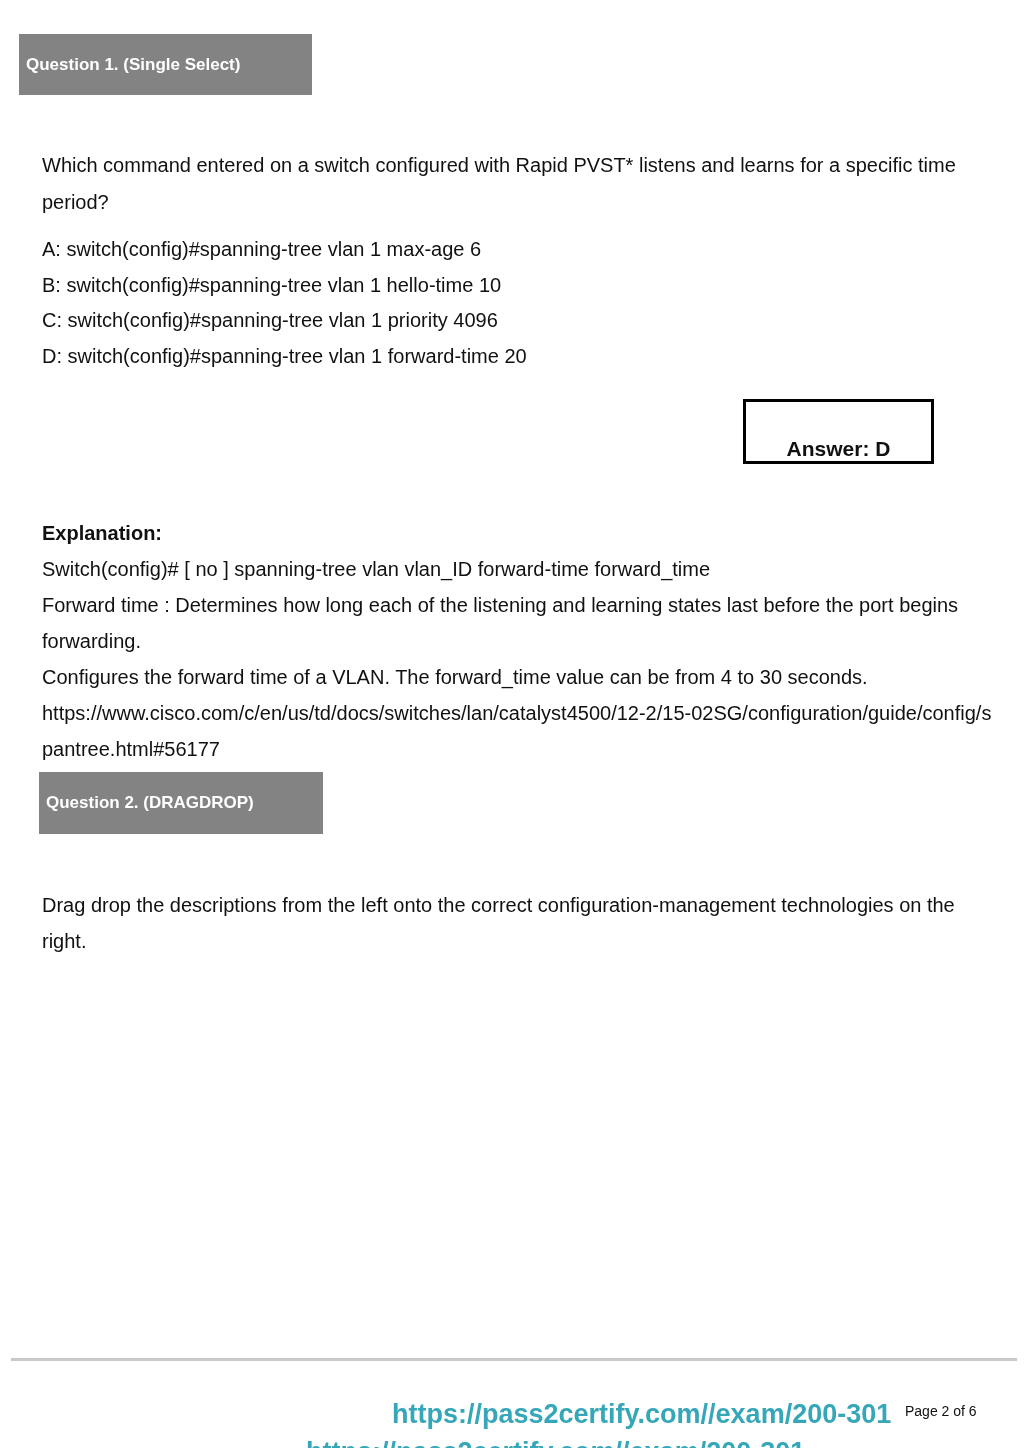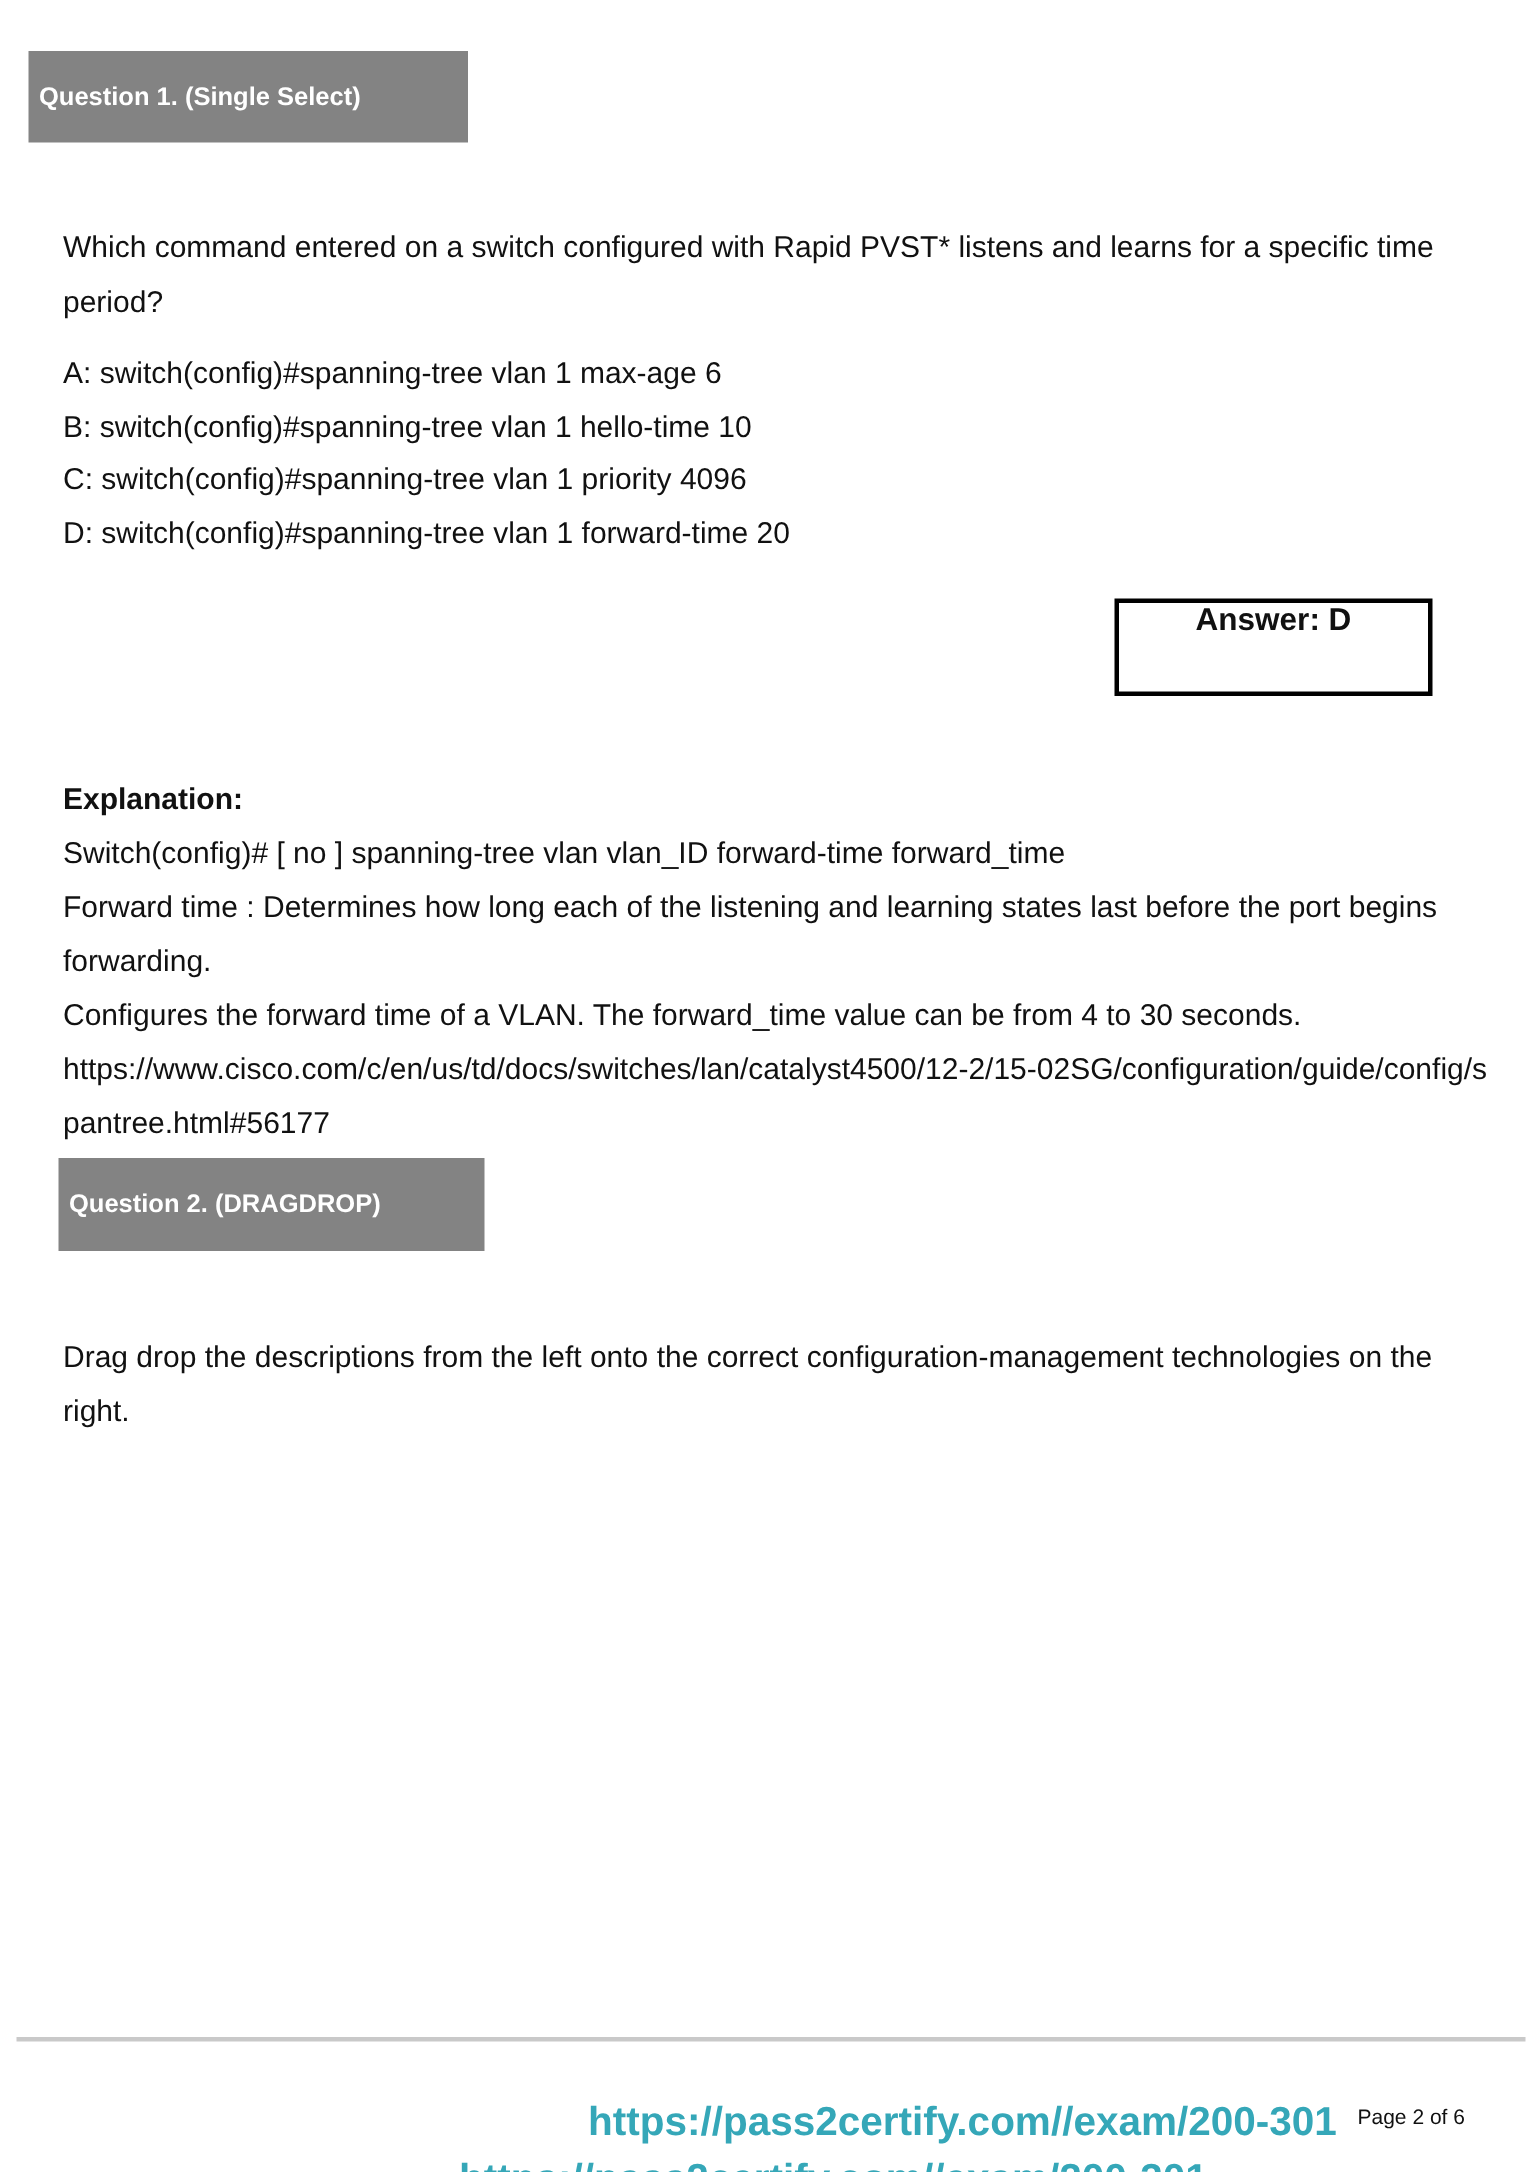--- a/index.html
+++ b/index.html
@@ -42,26 +42,26 @@
   #options { top: 232px; line-height: 35.6px; }
   #explanation { top: 515px; }
   #q2-text { top: 887px; }
 
   .option { white-space: nowrap; }
 
   .answer-box {
     position: absolute;
     left: 743px;
     top: 399px;
-    width: 212px;
+    width: 191px;
     height: 65px;
     border: 3px solid #000000;
     box-sizing: border-box;
     display: flex;
-    align-items: flex-start;
+    align-items: flex-end;
     justify-content: center;
     font-weight: bold;
     font-size: 21px;
     color: #111111;
   }
 
   .exp-label { font-weight: bold; }
   .exp-url { word-break: break-all; color: #111111; text-decoration: none; }
 
   .footer-divider {

